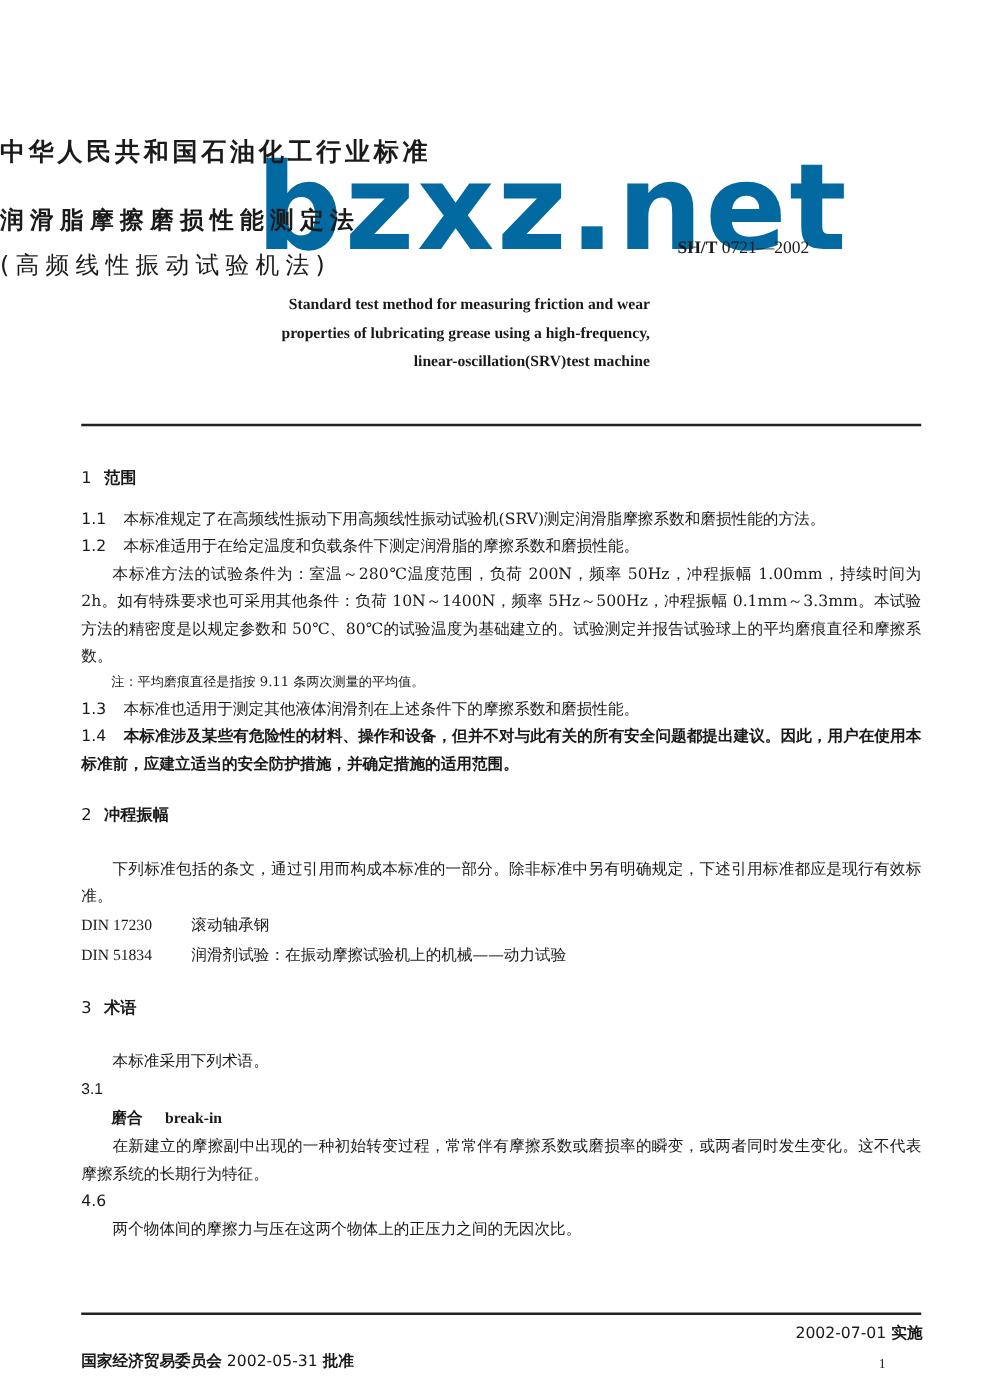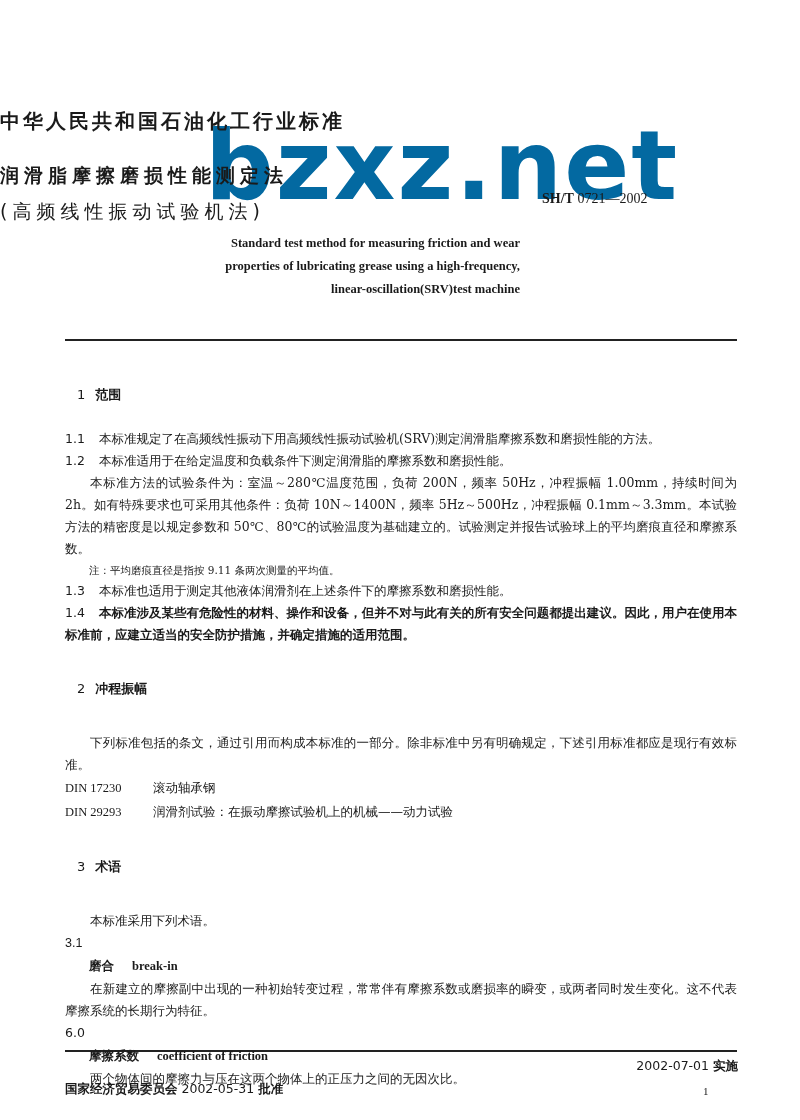--- a/index.html
+++ b/index.html
@@ -16,21 +16,21 @@
   .title-zh { left: 0; width: 520px; font-family: "DejaVu Sans", sans-serif; font-weight: bold; font-size: 19px; letter-spacing: 5px; z-index: 1; }
   .title-zh.l1 { top: 163px; }
   .title-zh.l2 { top: 199px; font-weight: normal; }
   .std-code { left: 542px; top: 191px; font-family: "Liberation Serif", serif; font-size: 14px; z-index: 1; }
   .std-code b { font-weight: bold; }
   .title-en { left: 0; width: 520px; text-align: right; font-family: "Liberation Serif", serif; font-weight: bold; font-size: 12.5px; line-height: 23px; top: 232px; z-index: 1; }
   .rule { left: 65px; width: 672px; height: 0; border-top: 2px solid #222; }
   .rule.top { top: 339px; }
   .rule.bottom { top: 1050px; }
   .content { left: 65px; top: 370px; width: 672px; font-size: 12.5px; z-index: 1; }
-  .h { font-family: "DejaVu Sans", sans-serif; font-size: 13px; margin: 12px; height: 26px; line-height: 26px; }
+  .h { font-family: "DejaVu Sans", sans-serif; font-size: 13px; margin: 0; height: 26px; line-height: 26px; }
   .h .num { font-weight: normal; margin-right: 10px; }
   .h .t { font-weight: bold; }
   .p { line-height: 22px; margin: 0; text-align: justify; }
   .p .num { font-family: "DejaVu Sans", sans-serif; margin-right: 14px; }
   .indent { text-indent: 2em; }
   .note { font-size: 10.5px; padding-left: 24px; line-height: 20px; }
   .bold { font-weight: bold; }
   .ref { line-height: 23px; }
   .ref .code { font-family: "Liberation Serif", serif; display: inline-block; width: 88px; }
   .term-title { padding-left: 24px; line-height: 24px; font-weight: bold; }
@@ -79,39 +79,36 @@
 
   <div class="h">
     <span class="num">2</span><span class="t">冲程振幅</span>
   </div>
   <div class="gap-m"></div>
   <p class="p indent">下列标准包括的条文，通过引用而构成本标准的一部分。除非标准中另有明确规定，下述引用标准都应是现行有效标准。</p>
   <div class="p ref">
     <span class="code">DIN 17230</span><span>滚动轴承钢</span>
   </div>
   <div class="p ref">
-    <span class="code">DIN 29293</span><span>润滑剂试验：在振动摩擦试验机上的机械——动力试验</span>
+    <span class="code">DIN 51834</span><span>润滑剂试验：在振动摩擦试验机上的机械——动力试验</span>
   </div>
 
   <div class="gap-m"></div>
 
   <div class="h">
     <span class="num">3</span><span class="t">术语</span>
   </div>
   <div class="gap-m"></div>
   <p class="p indent">本标准采用下列术语。</p>
   <div class="p" style="font-family:Liberation Sans, sans-serif;">3.1</div>
   <div class="term-title">
     <span>磨合</span><span class="en">break-in</span>
   </div>
   <p class="p indent">在新建立的摩擦副中出现的一种初始转变过程，常常伴有摩擦系数或磨损率的瞬变，或两者同时发生变化。这不代表摩擦系统的长期行为特征。</p>
-  <div class="p" style="font-family:'DejaVu Sans',sans-serif;">6.0</div>
-  <div class="term-title">
-    <span>摩擦系数</span><span class="en">coefficient of friction</span>
-  </div>
+  <div class="p" style="font-family:'DejaVu Sans',sans-serif;">4.6</div>
   <p class="p indent">两个物体间的摩擦力与压在这两个物体上的正压力之间的无因次比。</p>
 </div>
 
 <div class="abs rule bottom"></div>
 
 <div class="abs footer-left">
   <b>国家经济贸易委员会</b>
   <span>2002-05-31</span>
   <b>批准</b>
 </div>

